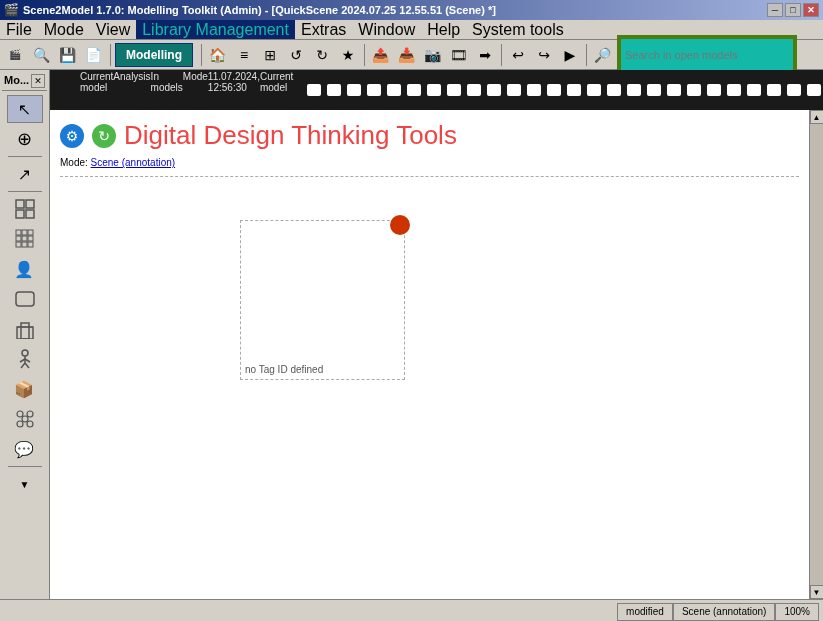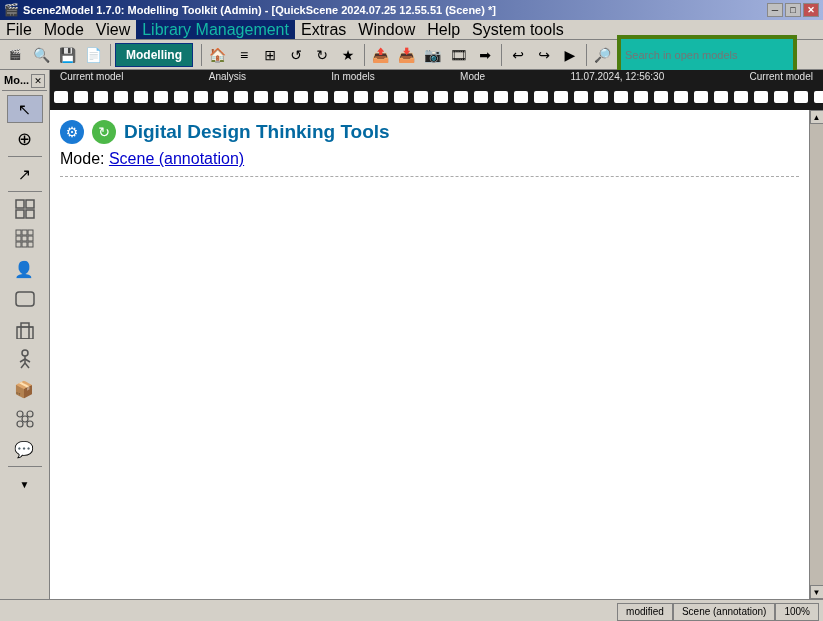--- a/index.html
+++ b/index.html
@@ -138,22 +138,23 @@
       background: #e8e8e8;
       overflow: hidden;
       position: relative;
     }
 
     
     .film-strip {
       background: #1a1a1a;
       height: 40px;
       display: flex;
-      flex-direction: column;
+      flex-direction: row;
       position: relative;
+      padding-left: 20px;
     }
     .film-info-bar {
       display: flex;
       justify-content: space-between;
       padding: 1px 10px;
       font-size: 10px;
       color: #e0e0e0;
     }
     .film-holes {
       display: flex;
@@ -193,25 +194,25 @@
       color: white; font-size: 14px;
     }
     .page-icon-refresh {
       width: 24px; height: 24px;
       background: #4db848;
       border-radius: 50%;
       display: flex; align-items: center; justify-content: center;
       color: white; font-size: 14px;
     }
     .page-main-title {
-      font-size: 19px;
-      font-weight: bold;
-      color: #0369a1;
-    }
-    .mode-line { font-size: 16px; color: #000; margin-bottom: 8px; }
+      font-size: 26px;
+      font-weight: normal;
+      color: #ef4444;
+    }
+    .mode-line { font-size: 10px; color: #000; margin-bottom: 8px; }
     .mode-link { color: #0000cc; text-decoration: underline; cursor: pointer; }
 
     
     .dashed-line {
       border: none;
       border-top: 1px dashed #aaa;
       margin-bottom: 16px;
     }
 
     
@@ -464,20 +465,24 @@
           <div class="page-icon-blue">⚙</div>
           <div class="page-icon-refresh">↻</div>
           <h1 class="page-main-title">Digital Design Thinking Tools</h1>
         </div>
         <div class="mode-line">
           <span>Mode:</span>
           <a class="mode-link">Scene (annotation)</a>
         </div>
         <hr class="dashed-line">
 
+        <div class="tag-element">
+          <div class="tag-dot"></div>
+          <span class="tag-label">no Tag ID defined</span>
+        </div>
       </div>
 
       <div class="right-scrollbar">
         <div class="scroll-arrow">▲</div>
         <div class="scroll-track"></div>
         <div class="scroll-arrow">▼</div>
       </div>
     </div>
 
   </div>

